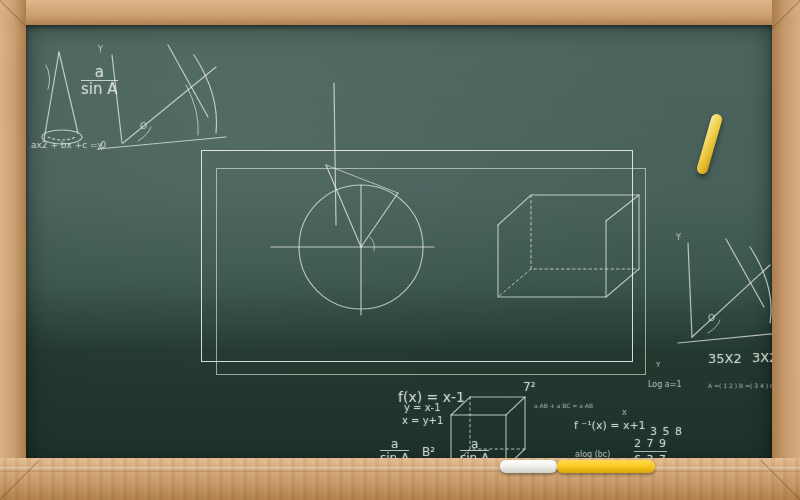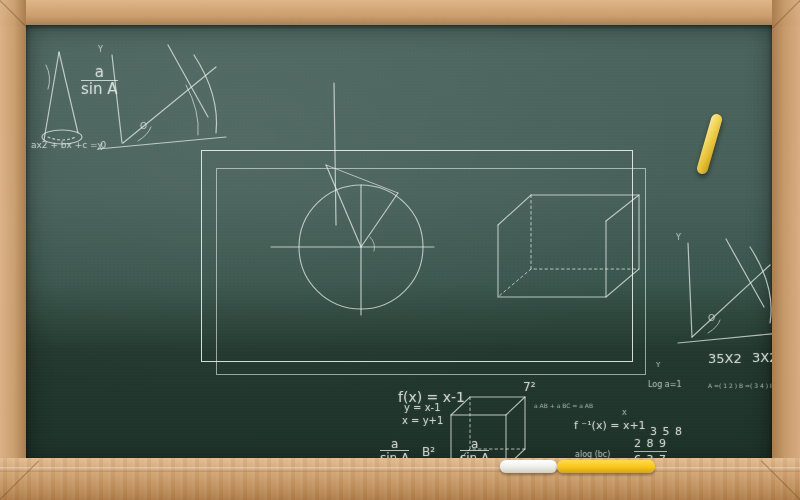--- a/index.html
+++ b/index.html
@@ -237,21 +237,21 @@
     <div class="chalk-text" style="left:497px;top:355px;font-size:12px;">7²</div>
     <div class="chalk-text" style="left:508px;top:377px;font-size:6px;opacity:.7;">a AB + a BC = a AB</div>
 
     <div class="chalk-text" style="left:548px;top:394px;font-size:11px;">f ⁻¹(x) = x+1</div>
     <div class="chalk-text" style="left:541px;top:425px;font-size:8px;opacity:.78;margin-left:8px;">alog (bc)</div>
     <div class="chalk-text" style="left:604px;top:355px;font-size:8px;opacity:.78;margin-left:18px;">Log a=1</div>
     <div class="chalk-text" style="left:670px;top:326px;font-size:13px;margin-left:12px;">35X2</div>
     <div class="chalk-text" style="left:726px;top:325px;font-size:13px;">3X2</div>
     <div class="chalk-text" style="left:682px;top:357px;font-size:6px;opacity:.7;">A =( 1 2 ) B =( 3 4 ) I =( 1 0 )</div>
     <div class="chalk-text" style="left:624px;top:400px;font-size:11px;letter-spacing:1px;">3 5 8</div>
-    <div class="chalk-text" style="left:608px;top:412px;font-size:11px;letter-spacing:1px;">2 8 9</div>
+    <div class="chalk-text" style="left:608px;top:412px;font-size:11px;letter-spacing:1px;">2 7 9</div>
     <div class="chalk-text" style="left:608px;top:426px;font-size:11px;letter-spacing:1px;border-top:1px solid rgba(236,240,236,.7);padding-top:1px;">6 3 7</div>
     <div class="chalk-text" style="left:630px;top:336px;font-size:7px;opacity:.8;">Y</div>
     <div class="chalk-text" style="left:596px;top:384px;font-size:7px;opacity:.8;">X</div>
 
     <div class="chalk-text" style="left:650px;top:208px;font-size:8px;opacity:.8;">Y</div>
     <div class="chalk-text" style="left:682px;top:288px;font-size:9px;opacity:.8;">O</div>
 
     <div class="chalk-stick-board"></div>
   </div>
 

